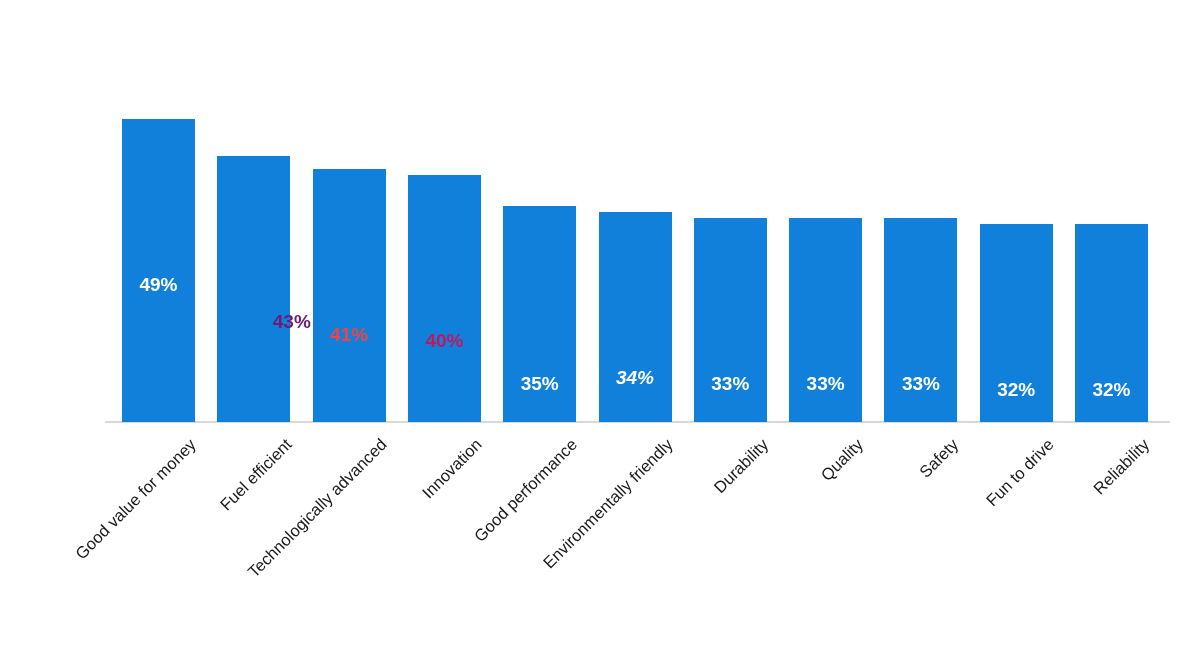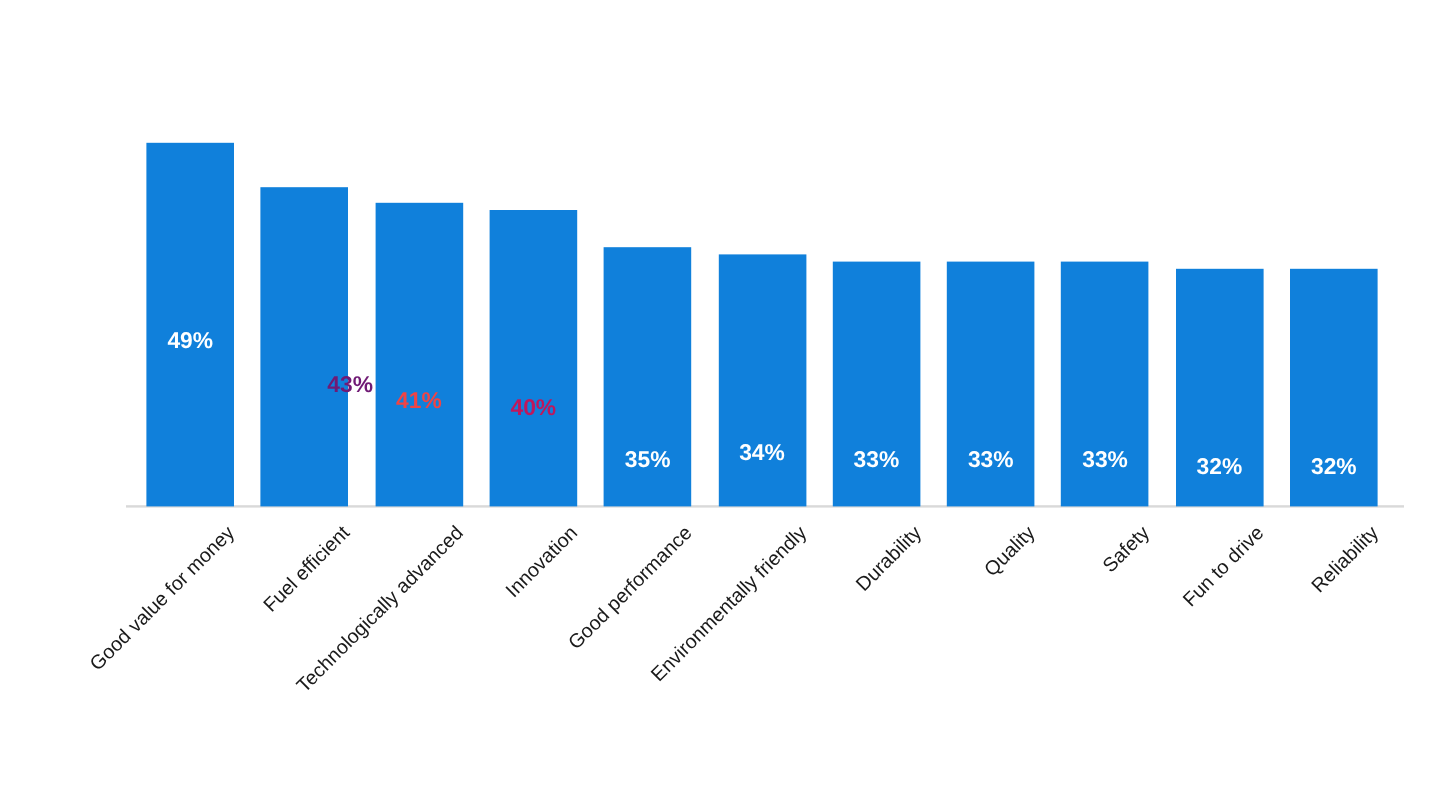--- a/index.html
+++ b/index.html
@@ -84,21 +84,21 @@
         <div class="bar-label" style="left: 122px; top: 274.25px; color: rgb(255, 255, 255);">49%</div>
         <div class="bar" style="left: 217.3px; top: 156.321px; height: 265.679px; background: rgb(16, 128, 219);"></div>
         <div class="bar-label" style="left: 217.3px; top: 311.321px; color: #701a75; margin-left: 38px;">43%</div>
         <div class="bar" style="left: 312.6px; top: 168.679px; height: 253.321px; background: rgb(16, 128, 219);"></div>
         <div class="bar-label" style="left: 312.6px; top: 323.679px; color: #ef4444;">41%</div>
         <div class="bar" style="left: 407.9px; top: 174.857px; height: 247.143px; background: rgb(16, 128, 219);"></div>
         <div class="bar-label" style="left: 407.9px; top: 329.857px; color: #be185d;">40%</div>
         <div class="bar" style="left: 503.2px; top: 205.75px; height: 216.25px; background: rgb(16, 128, 219);"></div>
         <div class="bar-label" style="left: 503.2px; top: 373px; color: rgb(255, 255, 255);">35%</div>
         <div class="bar" style="left: 598.5px; top: 211.929px; height: 210.071px; background: rgb(16, 128, 219);"></div>
-        <div class="bar-label" style="left: 598.5px; top: 366.929px; color: rgb(255, 255, 255);">34%</div>
+        <div class="bar-label" style="left: 598.5px; top: 366.929px; color: rgb(255, 255, 255); font-style: italic;">34%</div>
         <div class="bar" style="left: 693.8px; top: 218.107px; height: 203.893px; background: rgb(16, 128, 219);"></div>
         <div class="bar-label" style="left: 693.8px; top: 373.107px; color: rgb(255, 255, 255);">33%</div>
         <div class="bar" style="left: 789.1px; top: 218.107px; height: 203.893px; background: rgb(16, 128, 219);"></div>
         <div class="bar-label" style="left: 789.1px; top: 373.107px; color: rgb(255, 255, 255);">33%</div>
         <div class="bar" style="left: 884.4px; top: 218.107px; height: 203.893px; background: rgb(16, 128, 219);"></div>
         <div class="bar-label" style="left: 884.4px; top: 373.107px; color: rgb(255, 255, 255);">33%</div>
         <div class="bar" style="left: 979.7px; top: 224.286px; height: 197.714px; background: rgb(16, 128, 219);"></div>
         <div class="bar-label" style="left: 979.7px; top: 379.286px; color: rgb(255, 255, 255);">32%</div>
         <div class="bar" style="left: 1075px; top: 224.286px; height: 197.714px; background: rgb(16, 128, 219);"></div>
         <div class="bar-label" style="left: 1075px; top: 379.286px; color: rgb(255, 255, 255);">32%</div>

